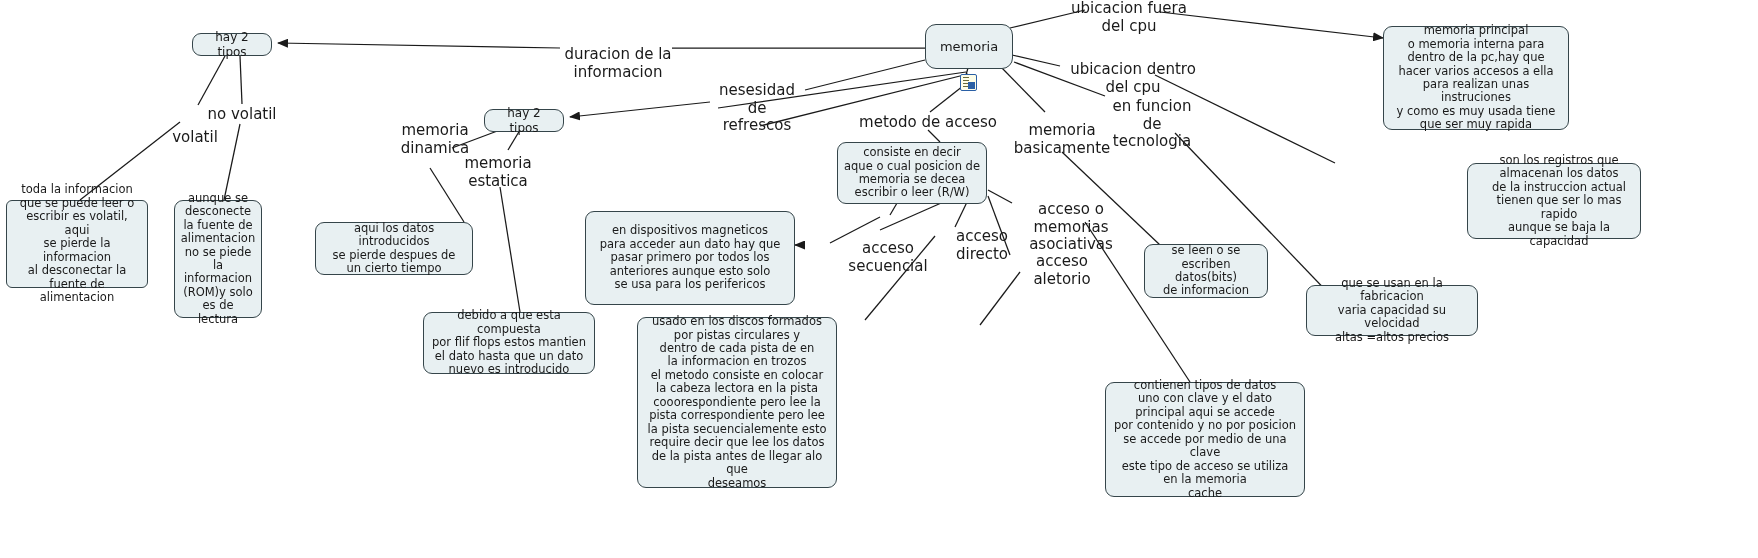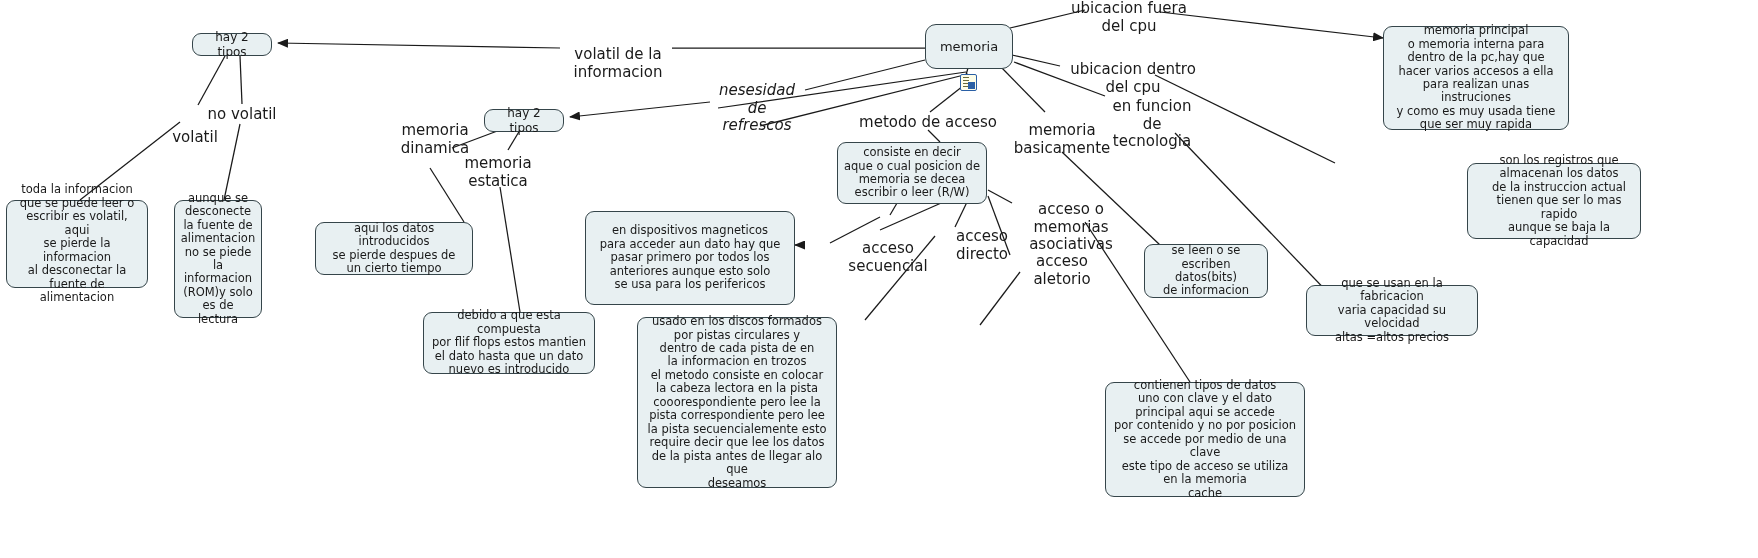--- a/index.html
+++ b/index.html
@@ -149,23 +149,23 @@
   <div class="node root" style="left:925px; top:24px; width:88px; height:45px;">
     <span>memoria</span>
   </div>
   <span class="doc-icon" style="left:960px; top:74px;">
     <span class="lines"></span>
     <span class="tag"></span>
   </span>
 
   <div class="label" style="left:1059px; top:0px; width:140px;">ubicacion fuera del cpu</div>
   <div class="label" style="left:1058px; top:61px; width:150px;">ubicacion dentro del cpu</div>
-  <div class="label" style="left:562px; top:46px; width:112px;">volatil de la
+  <div class="label" style="left:562px; top:46px; width:112px;">duracion de la
 informacion</div>
-  <div class="label" style="left:708px; top:82px; width:98px;font-style:italic;">nesesidad de
+  <div class="label" style="left:708px; top:82px; width:98px;">nesesidad de
 refrescos</div>
   <div class="label" style="left:1104px; top:98px; width:96px;">en funcion de
 tecnologia</div>
   <div class="label" style="left:855px; top:114px; width:146px;">metodo de acceso</div>
   <div class="label" style="left:1012px; top:122px; width:100px;">memoria
 basicamente</div>
   <div class="label" style="left:165px; top:97px; width:60px;margin-top:32px;">volatil</div>
   <div class="label" style="left:206px; top:106px; width:72px;">no volatil</div>
   <div class="label" style="left:399px; top:122px; width:72px;">memoria
 dinamica</div>
@@ -178,21 +178,21 @@
 asociativas</div>
 
   <div class="node pill" style="left:192px; top:33px; width:80px; height:23px;">
     <span>hay 2 tipos</span>
   </div>
 
   <div class="node pill" style="left:484px; top:109px; width:80px; height:23px;">
     <span>hay 2 tipos</span>
   </div>
 
-  <div class="node" style="left:6px; top:200px; width:142px; height:88px;">
+  <div class="node" style="left:6px; top:200px; width:142px; height:88px;border-radius:6px;">
     <span>toda la informacion
 que se puede leer o
 escribir es volatil, aqui
 se pierde la informacion
 al desconectar la
 fuente de alimentacion</span>
   </div>
 
   <div class="node" style="left:174px; top:200px; width:88px; height:118px;">
     <span>aunque se

